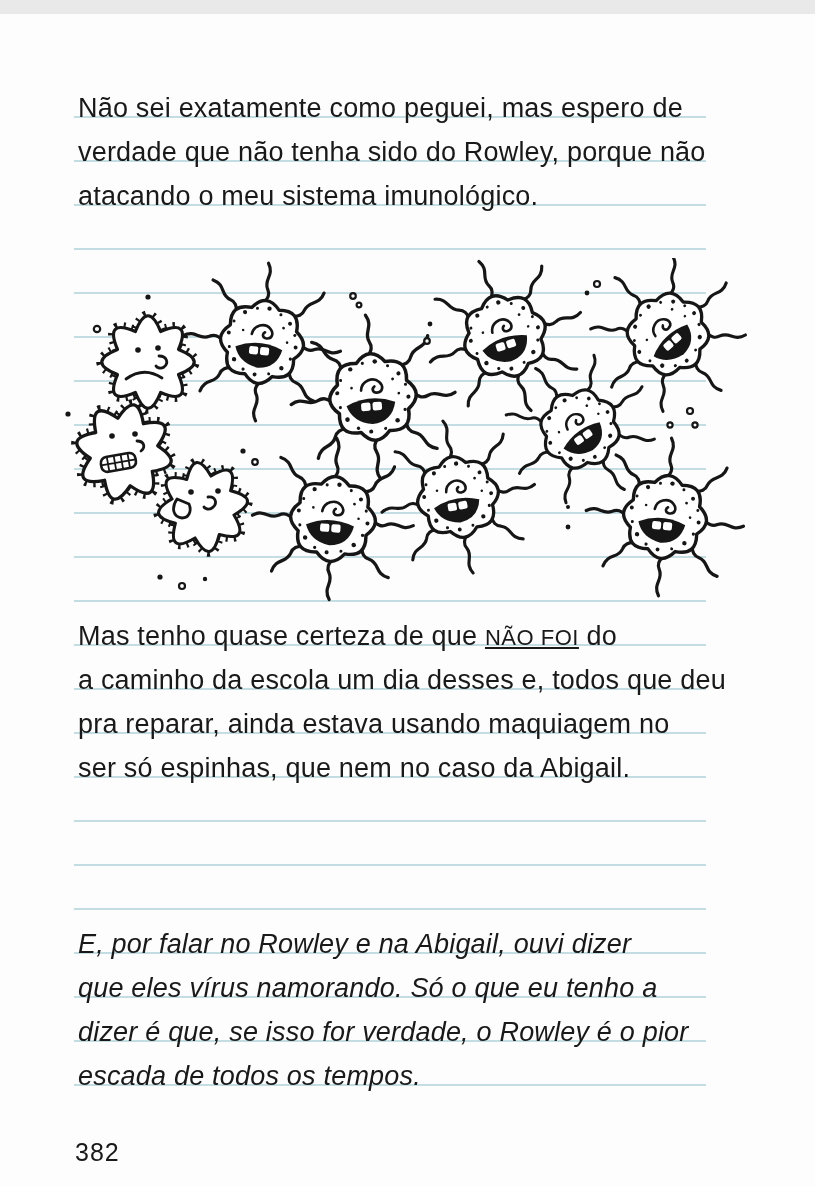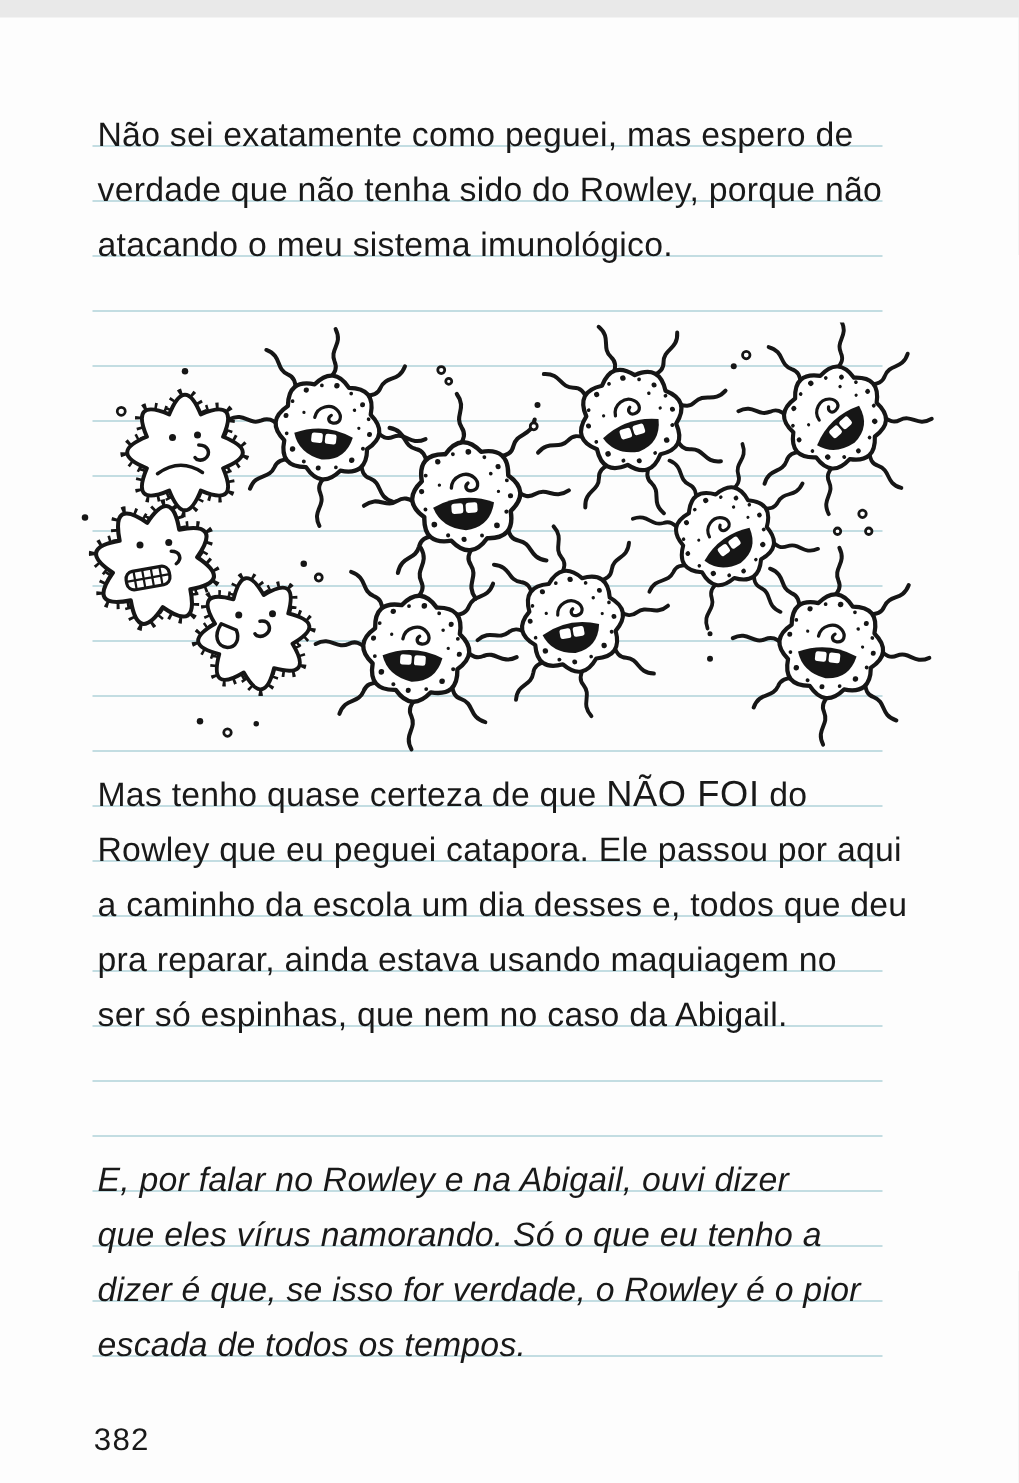--- a/index.html
+++ b/index.html
@@ -22,21 +22,21 @@
   }
   .para{
     position:absolute;left:78px;width:632px;
     font-size:27px;line-height:44px;letter-spacing:.2px;
     white-space:nowrap;
   }
   .p1{top:72px;}
   .p2{top:600px;}
   .p3{top:908px;font-style:italic;}
   .tline{height:44px;}
-  .emph{font-size:29px;letter-spacing:.5px;}
+  .emph{font-size:22px;letter-spacing:.5px;text-decoration:underline;}
   .pagenum{
     position:absolute;left:75px;top:1116px;
     font-size:25px;line-height:44px;letter-spacing:1px;
   }
   .illo{position:absolute;left:55px;top:244px;margin:0;width:760px;height:346px;}
   
   .tn{stroke:#161616;stroke-width:3.2;fill:none;stroke-linecap:round;}
   .bd{fill:#ffffff;stroke:#161616;stroke-width:3.4;stroke-linejoin:round;}
   .st{fill:#161616;}
   .nose{fill:none;stroke:#161616;stroke-width:2.6;stroke-linecap:round;}
@@ -174,21 +174,20 @@
         <circle class="dotf" cx="513" cy="249" r="2"></circle>
         <circle class="dotf" cx="513" cy="269" r="2.4"></circle>
       </g>
     </svg>
   </figure>
 
   <section class="para p2">
     <div class="tline">
       <span>Mas tenho quase certeza de que </span><span class="emph">NÃO FOI</span><span> do</span>
     </div>
-    <div class="tline">Rowley que eu peguei catapora. Ele passou por aqui</div>
     <div class="tline">a caminho da escola um dia desses e, todos que deu</div>
     <div class="tline">pra reparar, ainda estava usando maquiagem no</div>
     <div class="tline">ser só espinhas, que nem no caso da Abigail.</div>
   </section>
 
   <section class="para p3">
     <div class="tline">E, por falar no Rowley e na Abigail, ouvi dizer</div>
     <div class="tline">que eles vírus namorando. Só o que eu tenho a</div>
     <div class="tline">dizer é que, se isso for verdade, o Rowley é o pior</div>
     <div class="tline">escada de todos os tempos.</div>

